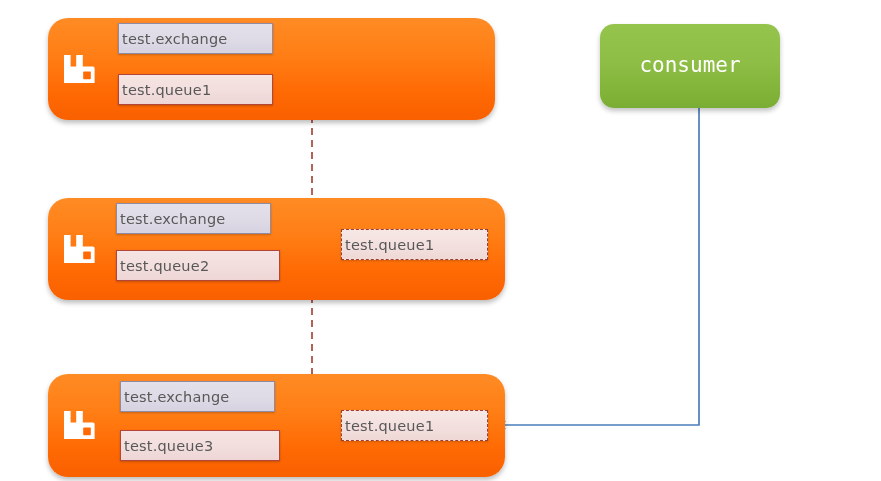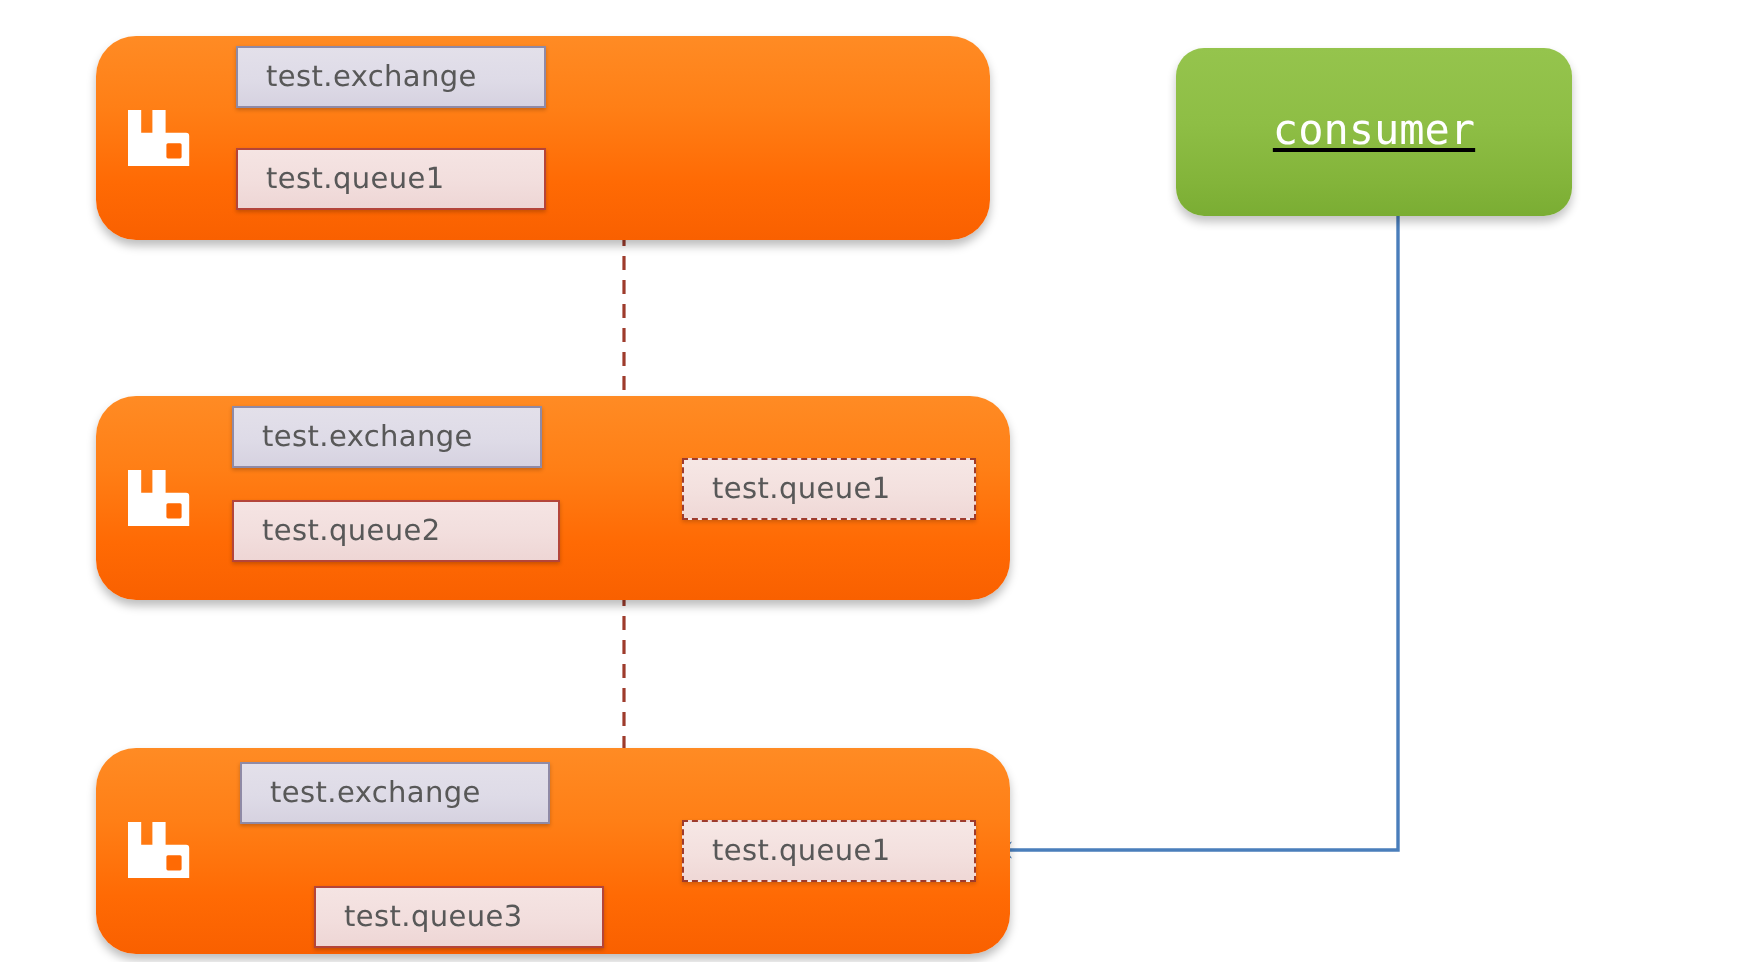--- a/index.html
+++ b/index.html
@@ -46,21 +46,21 @@
     height: 34px;
   }
 
   
   .chip {
     position: absolute;
     box-sizing: border-box;
     display: flex;
     align-items: center;
     height: 31px;
-    padding: 0 14px;
+    padding: 0 3px;
     font-size: 14.5px;
     letter-spacing: 0.2px;
     color: #585858;
     white-space: nowrap;
     box-shadow: 0 1px 2px rgba(0,0,0,0.22);
   }
   .chip.exchange {
     background: linear-gradient(to bottom, #e3e0ea 0%, #dedbe7 55%, #d6d2e0 100%);
     border: 1px solid #8f8aa6;
   }
@@ -144,21 +144,21 @@
     <div class="chip queue" style="left:68px; top:52px; width:164px;">test.queue2</div>
     <div class="chip queue-ref" style="left:293px; top:31px; width:147px;">test.queue1</div>
   </div>
 
   <div class="broker" style="left:48px; top:374px; width:457px; height:103px;">
     <svg class="rmq-logo" style="left:14px; top:34px;" viewBox="0 0 34 34" xmlns="http://www.w3.org/2000/svg">
       <path fill="#ffffff" d="M2 3 h6.6 v11.4 h5.6 V3 h6.6 v11.4 h10.2 a1.6 1.6 0 0 1 1.6 1.6 V31 H2 Z"></path>
       <rect x="21.2" y="19.6" width="7.6" height="7.6" rx="0.8" fill="#ff6a04"></rect>
     </svg>
     <div class="chip exchange" style="left:72px; top:7px; width:155px;">test.exchange</div>
-    <div class="chip queue" style="left:72px; top:69px; width:145px;margin-left:37px;">test.queue3</div>
+    <div class="chip queue" style="left:72px; top:56px; width:160px;">test.queue3</div>
     <div class="chip queue-ref" style="left:293px; top:36px; width:147px;">test.queue1</div>
   </div>
 
-  <div class="consumer" style="left:588px; top:24px; width:198px; height:84px;text-decoration:underline;">
+  <div class="consumer" style="left:600px; top:24px; width:180px; height:84px;">
     <span class="line">consumer</span>
   </div>
 
 </div>
 
 </body></html>

